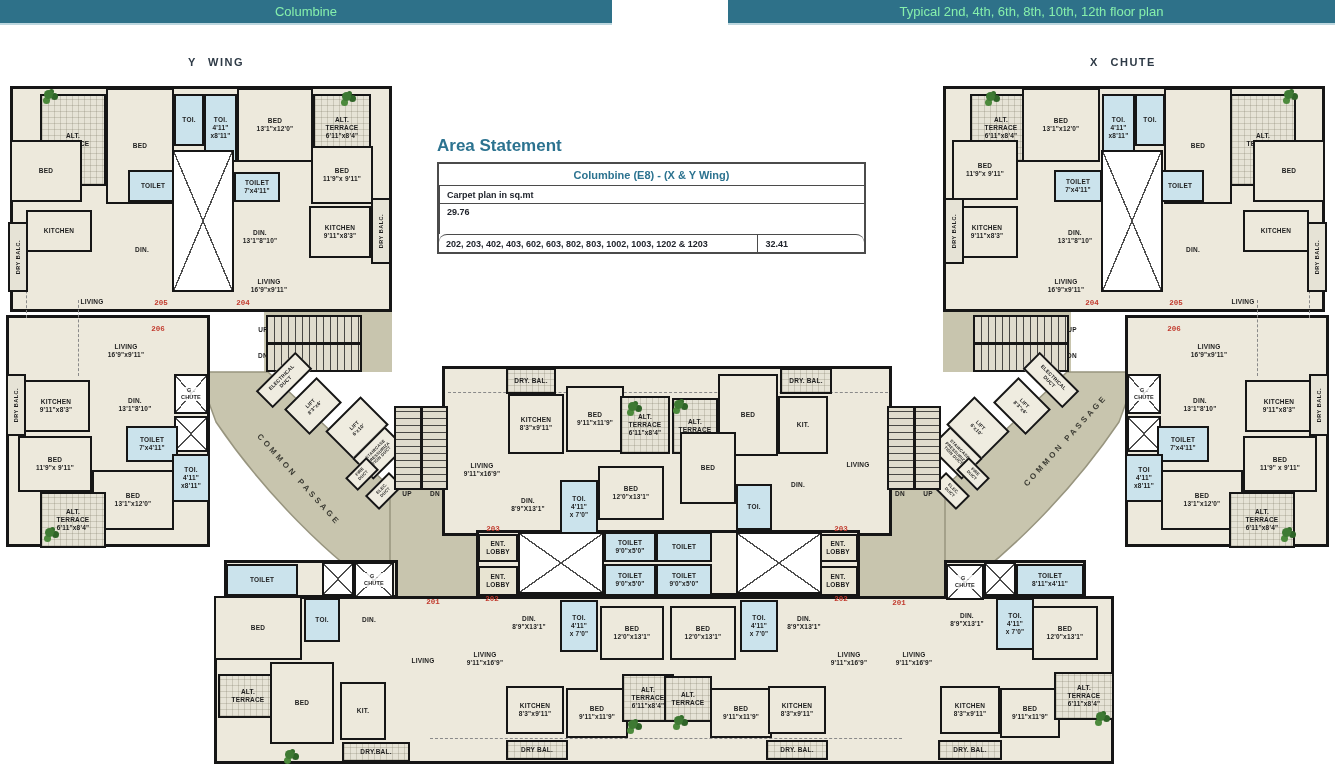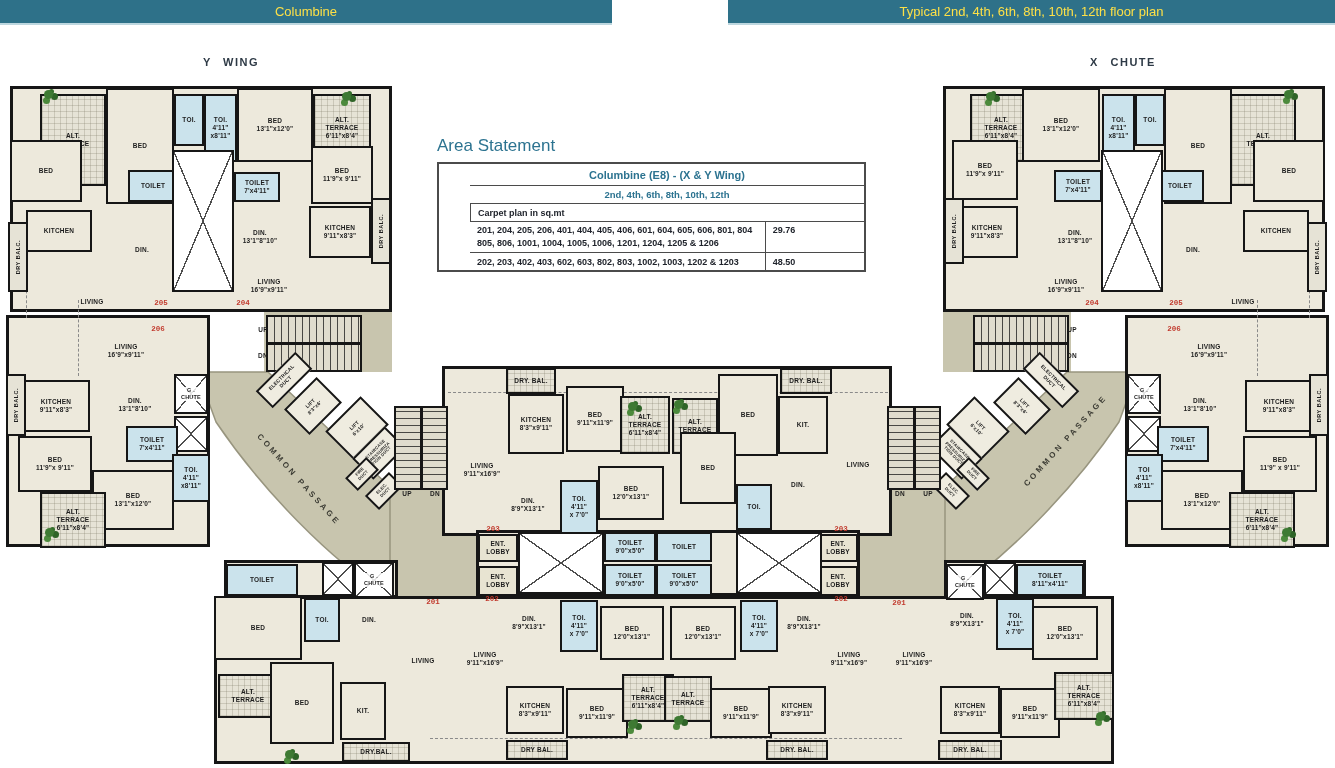--- a/index.html
+++ b/index.html
@@ -1,38 +1,38 @@
 <!DOCTYPE html>
 <html><head>
 <meta charset="utf-8">
 <style>
   html,body{margin:0;padding:0;background:#fff;}
   body{width:1335px;height:768px;position:relative;overflow:hidden;
        font-family:"Liberation Sans",sans-serif;}
   
-  .bar{position:absolute;top:0;height:25px;background:#2E7189;color:#fde047;
+  .bar{position:absolute;top:0;height:25px;background:#2E7189;color:#86efac;
        display:flex;align-items:center;justify-content:center;
        font-size:13px;border-bottom:2px solid #bdd7df;box-sizing:border-box;}
   
   .wing{position:absolute;font-weight:bold;font-size:11px;color:#2e3a46;
         letter-spacing:1.5px;word-spacing:7px;width:120px;text-align:center;}
   
-  #as-title{position:absolute;left:437px;top:136px;font-size:17px;font-weight:normal;
+  #as-title{position:absolute;left:437px;top:136px;font-size:17px;font-weight:bold;
             color:#2c7390;}
   #as-table{position:absolute;left:437px;top:162px;width:429px;background:#fff;
             border:2px solid #4b4b4b;box-sizing:border-box;font-weight:bold;color:#20242c;}
-  .tr{border-top:1px solid #4b4b4b;display:flex;align-items:center;box-sizing:border-box;margin-left:31px;}
+  .tr{border-top:1px solid #4b4b4b;display:flex;align-items:center;box-sizing:border-box;}
   .tr:first-child{border-top:none;}
   .tc{box-sizing:border-box;padding:0 7px;}
   .teal{color:#2c7390;justify-content:center;}
   .r1{height:21px;font-size:11px;}
   .r2{height:18px;font-size:9.5px;}
   .r3{height:18px;font-size:9px;}
   .r4{height:31px;font-size:9px;}
-  .r5{height:18px;font-size:9px;}
+  .r5{height:18px;font-size:9px;border-radius:8px;}
   .c1{width:320px;align-self:stretch;display:flex;align-items:center;}
   .c2{width:107px;align-self:stretch;display:flex;align-items:center;border-left:1px solid #4b4b4b;}
   .pre{white-space:pre-line;line-height:13px;}
   
   .base{position:absolute;box-sizing:border-box;background:#EDE9DC;border:3px solid #161616;}
   .room{position:absolute;box-sizing:border-box;display:flex;align-items:center;
         justify-content:center;text-align:center;}
   .rlabel{font-weight:bold;font-size:6.5px;line-height:1.25;color:#1d1d1d;
           white-space:pre-line;letter-spacing:.2px;}
   .t-room{background:#EDE9DC;border:2px solid #161616;}
@@ -75,38 +75,35 @@
 </head>
 <body>
 
 <div class="bar" style="left:0;width:612px;">
   <span>Columbine</span>
 </div>
 <div class="bar" style="left:728px;width:607px;">
   <span>Typical 2nd, 4th, 6th, 8th, 10th, 12th floor plan</span>
 </div>
 
-<div class="wing" style="left:171px;top:56px;">Y WING</div>
+<div class="wing" style="left:156px;top:56px;">Y WING</div>
 <div class="wing" style="left:1063px;top:56px;">X CHUTE</div>
 
 <div id="as-title">Area Statement</div>
 <div id="as-table">
   <div class="tr r1 teal" style="justify-content:center;">Columbine (E8) - (X &amp; Y Wing)</div>
-  <div class="tr r2 teal" style="justify-content:center;">2nd, 4th, 6th, 8th, 10th, 12th</div>
   <div class="tr r3">
     <div class="tc c2">Carpet plan in sq.mt</div>
   </div>
   <div class="tr r4">
-    <div class="tc c1 pre">201, 204, 205, 206, 401, 404, 405, 406, 601, 604, 605, 606, 801, 804
-805, 806, 1001, 1004, 1005, 1006, 1201, 1204, 1205 &amp; 1206</div>
     <div class="tc c2" style="align-items:flex-start;padding-top:3px;">29.76</div>
   </div>
   <div class="tr r5">
     <div class="tc c1">202, 203, 402, 403, 602, 603, 802, 803, 1002, 1003, 1202 &amp; 1203</div>
-    <div class="tc c2">48.50</div>
+    <div class="tc c2">32.41</div>
   </div>
 </div>
 
 <svg id="plan-svg" width="1335" height="768" viewBox="0 0 1335 768">
     <rect x="264" y="300" width="128" height="72" fill="#C8C5AE"></rect>
     <rect x="943" y="300" width="128" height="72" fill="#C8C5AE"></rect>
     <rect x="390" y="487" width="88" height="113" fill="#C8C5AE"></rect>
     <rect x="857" y="487" width="88" height="113" fill="#C8C5AE"></rect>
     <path d="M 208,372 L 268,372 L 390,487 L 390,598 C 330,560 262,490 216,422 L 208,400 Z" fill="#C8C5AE" stroke="#98957f" stroke-width="1.5"></path>
     <path d="M 1127,372 L 1067,372 L 945,487 L 945,598 C 1005,560 1073,490 1119,422 L 1127,400 Z" fill="#C8C5AE" stroke="#98957f" stroke-width="1.5"></path>

